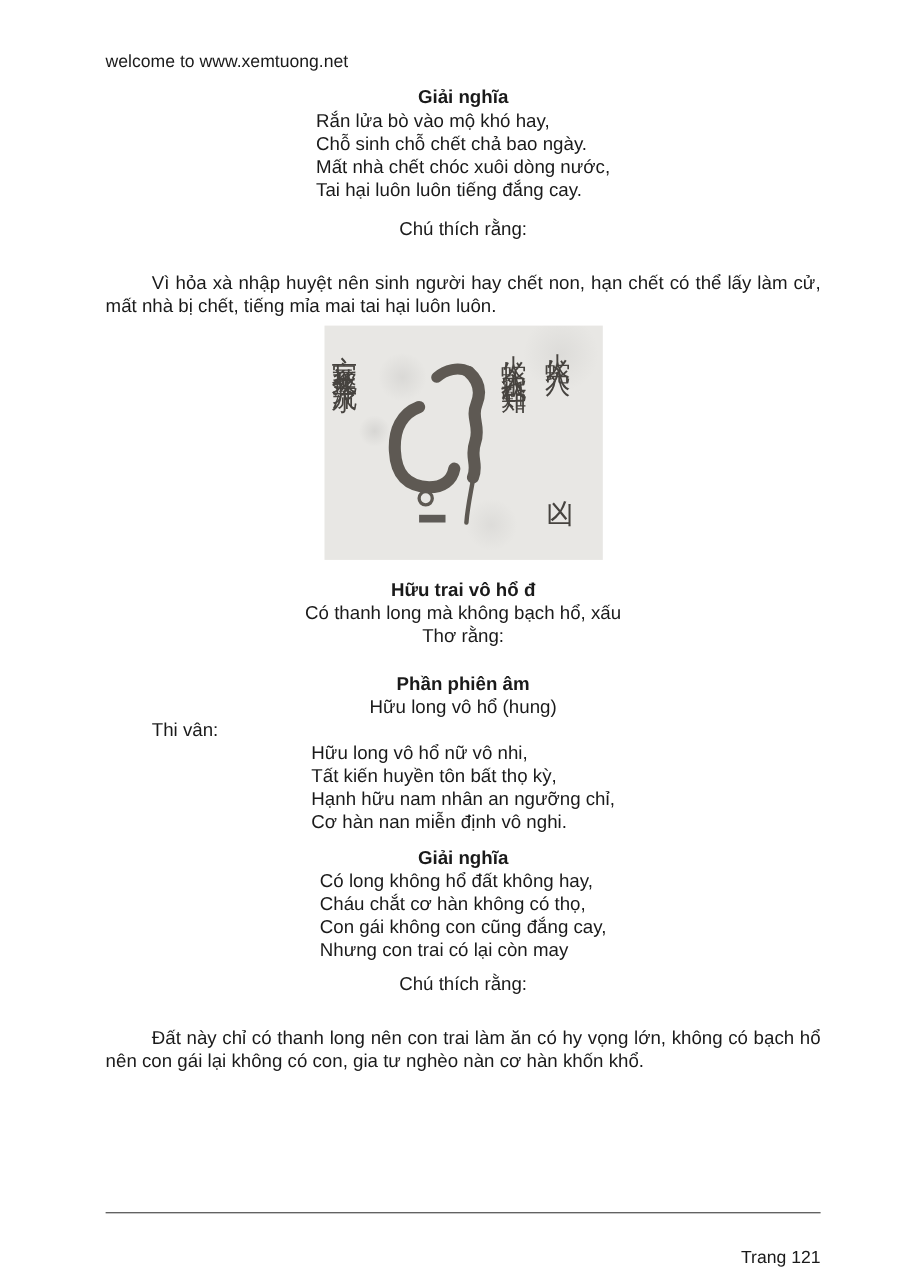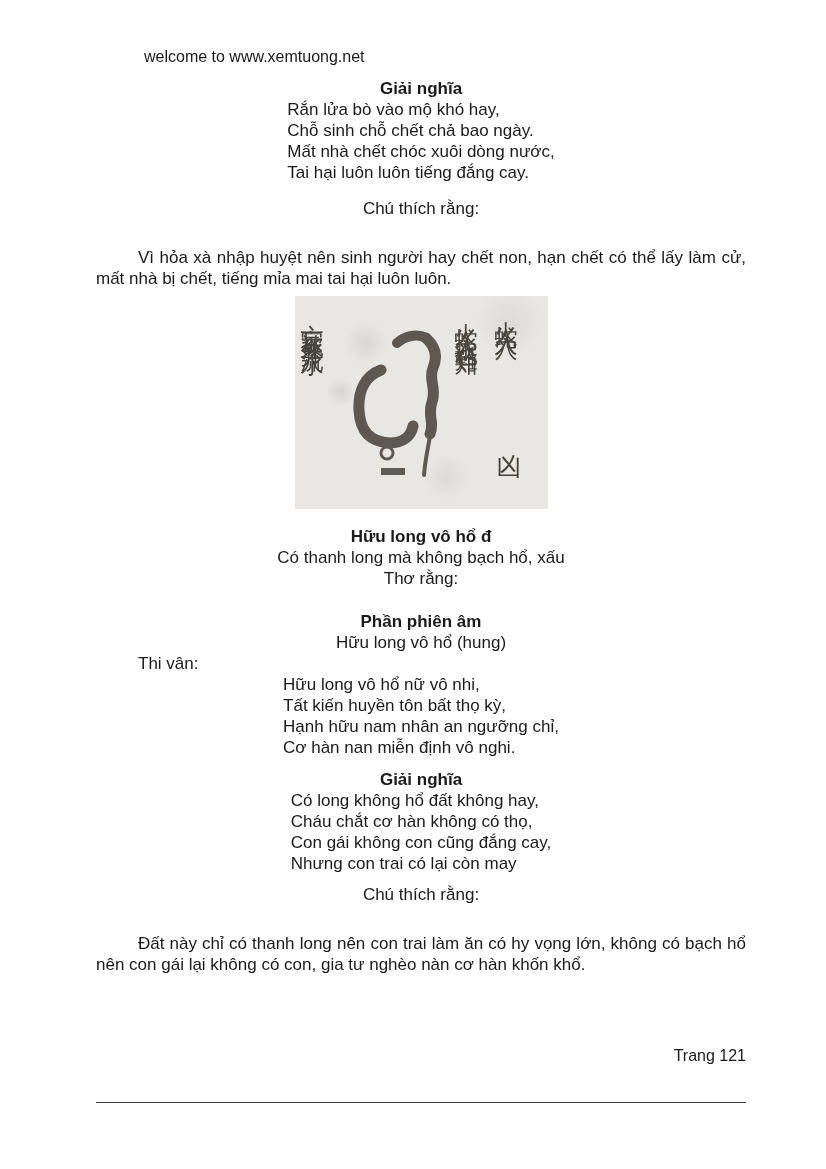--- a/index.html
+++ b/index.html
@@ -16,21 +16,20 @@
     overflow: hidden;
   }
   .content {
     padding: 46px 80px 0 96px;
     font-size: 17px;
     line-height: 21px;
   }
   .site-header {
     font-size: 16px;
     margin-bottom: 11px;
-    margin-left: 48px;
   }
   .heading {
     font-weight: bold;
     text-align: center;
     font-size: 17px;
     line-height: 21px;
   }
   .center-line { text-align: center; }
   .poem-center { text-align: center; }
   .poem { display: inline-block; text-align: left; }
@@ -79,21 +78,21 @@
   }
   .scan svg { position: absolute; left: 0; top: 0; }
 
   .footer-rule {
     position: absolute;
     left: 96px; right: 80px; top: 1102px;
     border-top: 1.5px solid #3c3c3c;
   }
   .footer-page {
     position: absolute;
-    right: 80px; top: 1047px;
+    right: 80px; top: 1135px;
     font-size: 16px;
   }
 </style>
 </head>
 <body>
 
 <div class="page">
   <div class="content">
 
     <div class="site-header">welcome to www.xemtuong.net</div>
@@ -127,21 +126,21 @@
 
           <path d="M 86 74 C 70 80, 63 95, 64 114 C 65 134, 74 146, 95 147 C 107 147, 116 141, 118 130" stroke-width="11"></path>
 
           <circle cx="92" cy="157" r="6" stroke-width="3"></circle>
         </g>
 
         <rect x="86" y="172" width="24" height="7" fill="#45423e" opacity="0.85"></rect>
       </svg>
     </div>
 
-    <div class="heading mt-17">Hữu long vô hổ đ</div>
+    <div class="heading mt-17">Hữu trai vô hổ đ</div>
     <div class="center-line">Có thanh long mà không bạch hổ, xấu</div>
     <div class="center-line">Thơ rằng:</div>
 
     <div class="heading mt-18">Phần phiên âm</div>
     <div class="center-line">Hữu long vô hổ (hung)</div>
     <div class="thi-van">Thi vân:</div>
     <div class="poem-center">
       <div class="poem">
         <div>Hữu long vô hổ nữ vô nhi,</div>
         <div>Tất kiến huyền tôn bất thọ kỳ,</div>

